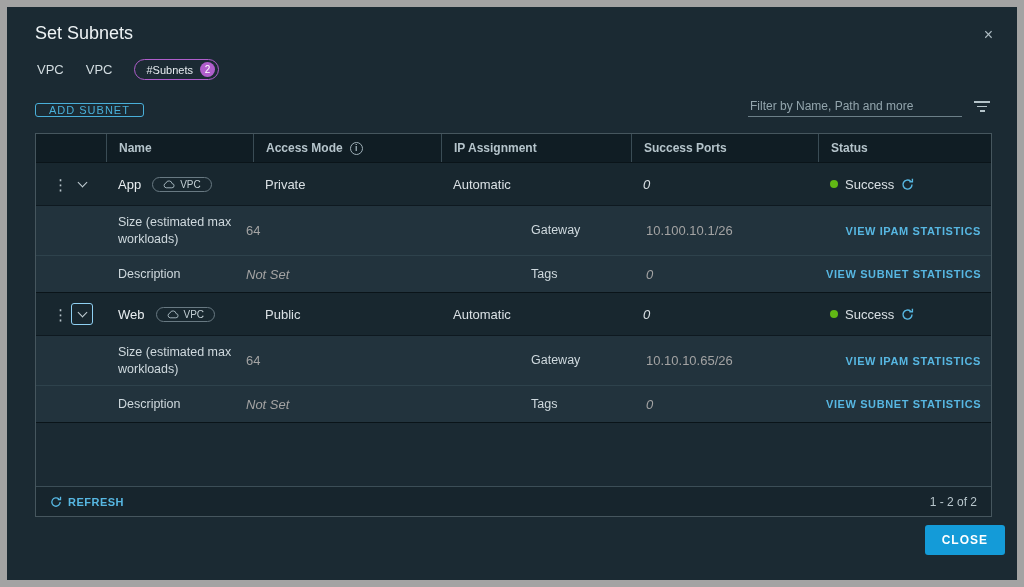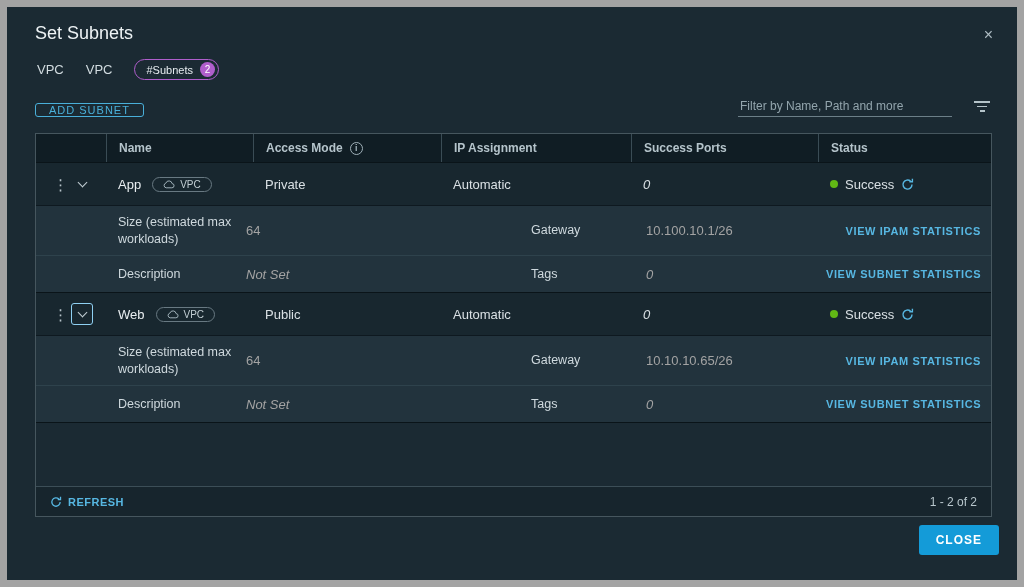--- a/index.html
+++ b/index.html
@@ -26,21 +26,21 @@
   .badge-label { font-size:11px; color:#e7edf0; }
   .badge-count { width:15px; height:15px; border-radius:50%; background:#b05ecc; color:#fff;
     font-size:10px; display:flex; align-items:center; justify-content:center; }
 
   
   .toolbar { display:flex; justify-content:space-between; align-items:flex-end;
     padding:16px 25px 0 28px; }
   .btn-outline { background:transparent; border:1px solid #49afd9; color:#49afd9;
     font-size:11px; letter-spacing:1px; padding:0 13px; border-radius:3px;
     font-family:"Liberation Sans", sans-serif; cursor:pointer; }
-  .filter-group { display:flex; align-items:center; gap:20px; }
+  .filter-group { display:flex; align-items:center; gap:10px; }
   .filter-input { width:214px; background:transparent; border:none;
     border-bottom:1px solid #6c7f88; color:#d6dee2; font-size:12px; padding:3px 2px;
     outline:none; font-family:"Liberation Sans", sans-serif; }
   .filter-input::placeholder { color:#93a5ad; }
   .filter-icon { display:flex; flex-direction:column; gap:3px; align-items:center;
     cursor:pointer; padding:2px; }
   .filter-icon i { display:block; height:1.5px; background:#b5c4ca; }
   .filter-icon i:nth-child(1){ width:16px; }
   .filter-icon i:nth-child(2){ width:10px; }
   .filter-icon i:nth-child(3){ width:5px; }
@@ -83,21 +83,21 @@
   .link { font-size:11px; color:#57b7e2; font-weight:700; letter-spacing:0.6px;
     text-align:right; cursor:pointer; white-space:nowrap; }
 
   .filler { height:64px; background:#1b2a33; border-top:1px solid #0a1419; }
   .tfoot { height:30px; display:flex; align-items:center; justify-content:space-between;
     padding:0 14px; border-top:1px solid #3c4e57; background:#17252d; }
   .refresh-btn { display:flex; align-items:center; gap:6px; color:#57b7e2; font-size:11px;
     letter-spacing:0.5px; font-weight:700; cursor:pointer; }
   .pagination { font-size:12px; color:#b8c6cc; }
 
-  .dialog-footer { position:absolute; right:18px; bottom:25px; }
+  .dialog-footer { position:absolute; right:12px; bottom:25px; }
   .btn-primary { background:#149bd8; color:#ffffff; border:none; border-radius:3px;
     padding:8px 17px; font-size:12px; font-weight:700; letter-spacing:1px;
     font-family:"Liberation Sans", sans-serif; cursor:pointer; }
 </style>
 </head>
 <body>
 
 <div class="screen">
 
   <div class="dialog-header">

